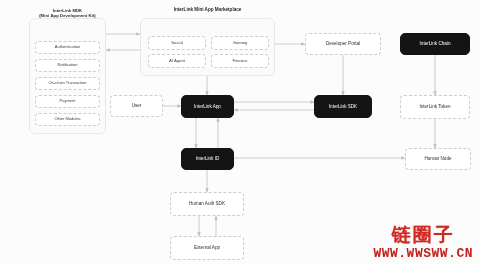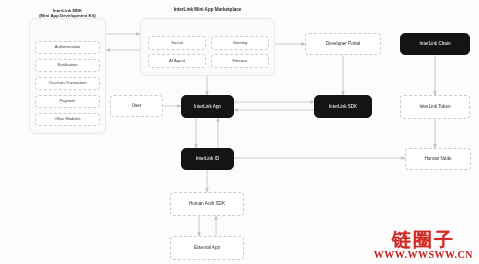--- a/index.html
+++ b/index.html
@@ -64,31 +64,31 @@
   #mkt-title{top:7px;font-size:4.6px;}
   .mkt-cell{
     width:58px;height:14px;font-size:4.2px;color:#3a3f47;
   }
 
   .lbl{display:block;}
   .wm{
     position:absolute;right:6px;bottom:4px;
     text-align:center;
     color:#cc2222;
-    font-family:Liberation Serif, serif;
+    font-family:Liberation Mono, monospace;
     user-select:none;
   }
   .wm-cn{
     font-size:19px;font-weight:bold;letter-spacing:2px;
     color:#d12a24;
     line-height:1;
     text-shadow:0 0 1px rgba(200,30,20,.5);
   }
   .wm-url{
-    font-size:10px;font-weight:bold;letter-spacing:.5px;
+    font-size:13px;font-weight:bold;letter-spacing:.5px;
     color:#c31f1a;margin-top:1px;line-height:1;
   }
 </style>
 </head>
 <body>
 
 <div id="canvas">
 
   <svg class="wires" viewBox="0 0 479 264">
     <defs>

